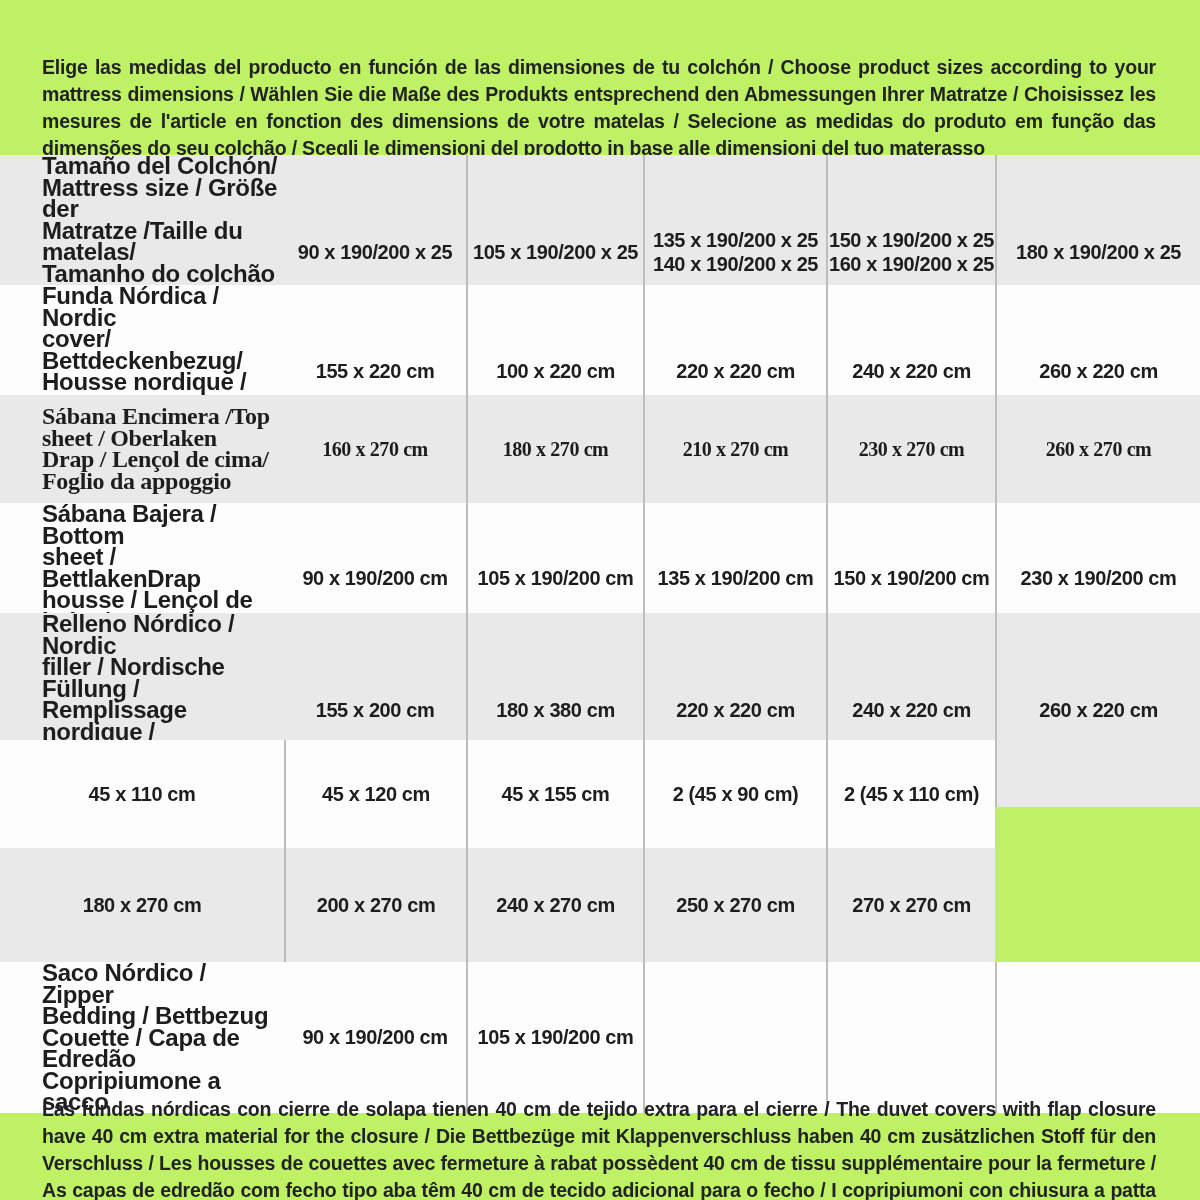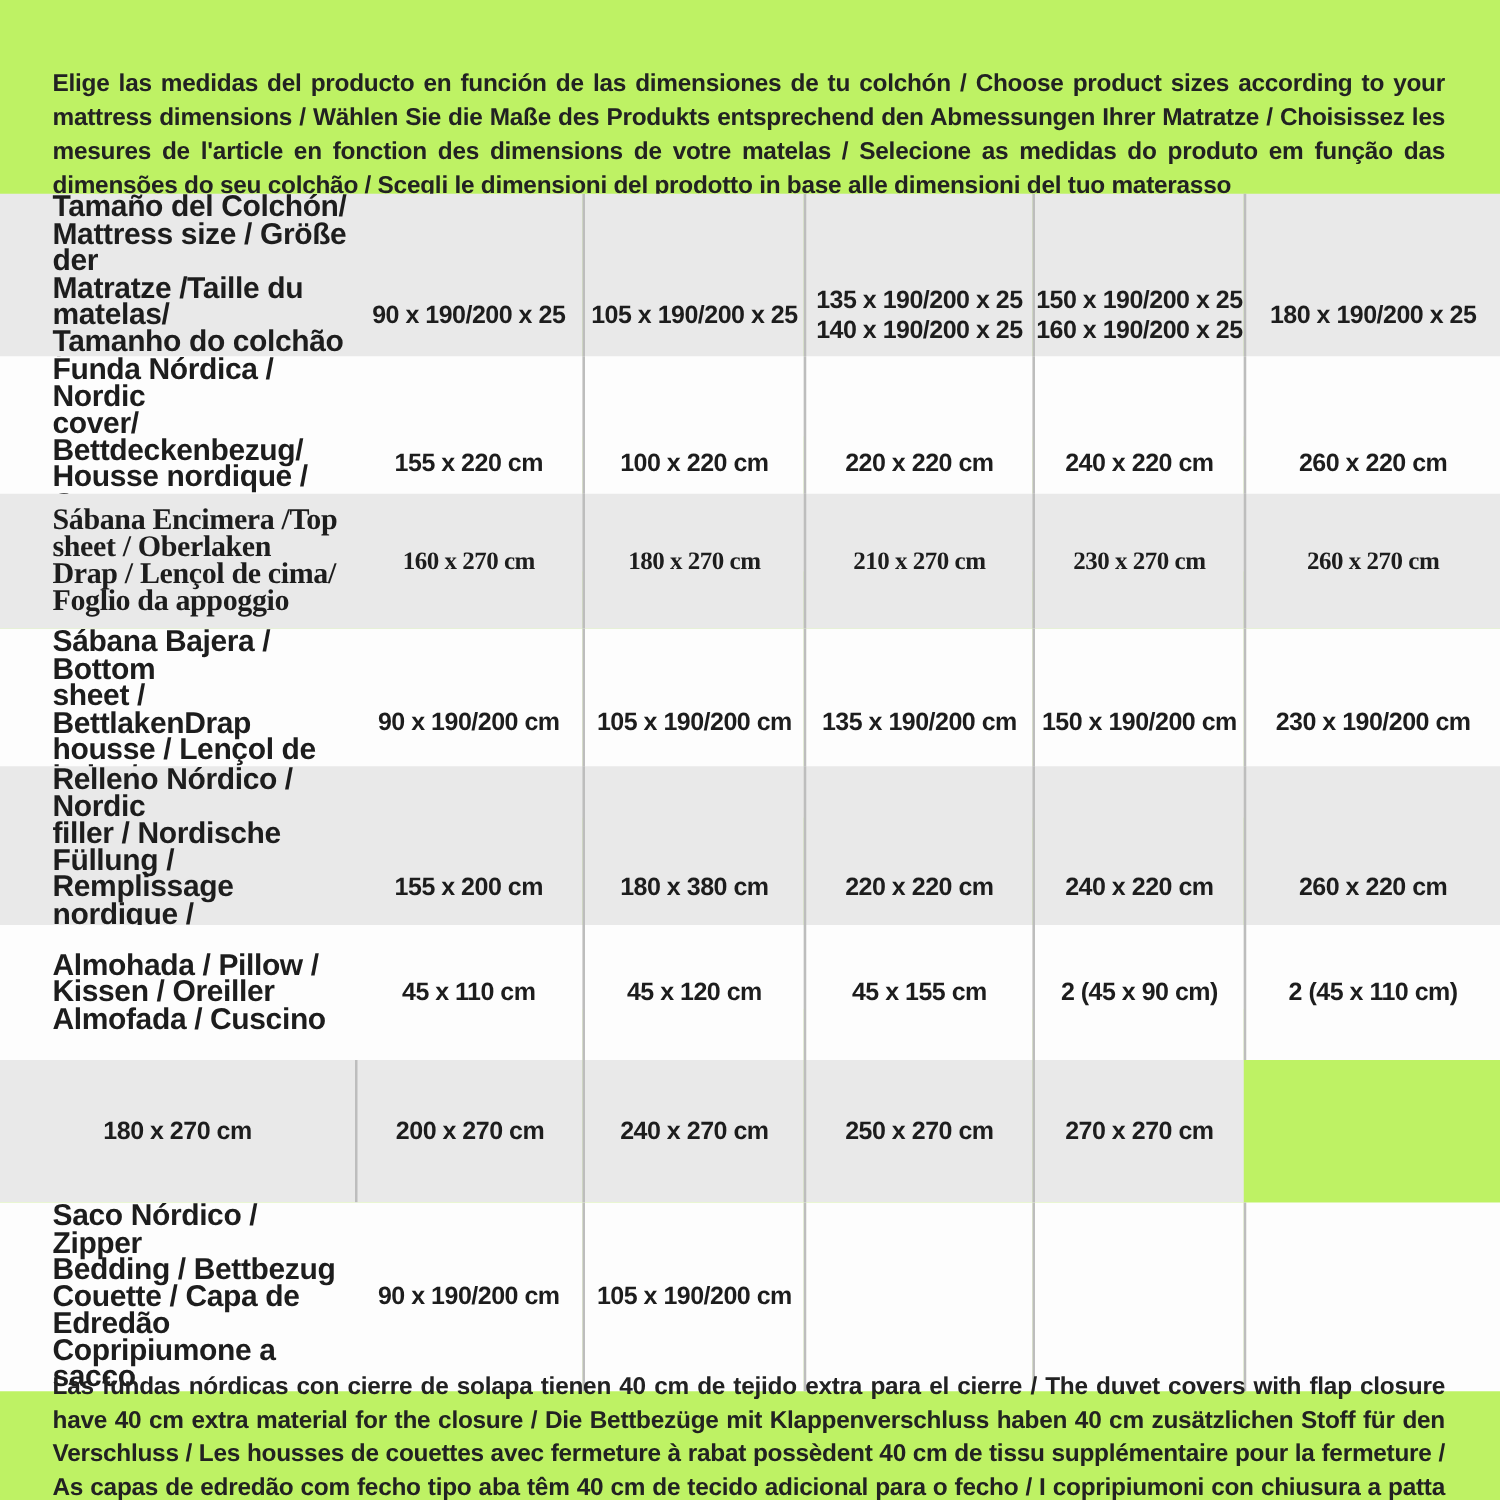--- a/index.html
+++ b/index.html
@@ -150,23 +150,20 @@
 Enchimento nordico /
 Ripieno nordico</div>
       <div class="cell">155 x 200 cm</div>
       <div class="cell divided">180 x 380 cm</div>
       <div class="cell divided">220 x 220 cm</div>
       <div class="cell divided">240 x 220 cm</div>
       <div class="cell divided">260 x 220 cm</div>
     </div>
 
     <div class="trow plain r5">
-      <div class="cell label">Almohada  / Pillow /
-Kissen / Oreiller
-Almofada / Cuscino</div>
       <div class="cell">45 x 110 cm</div>
       <div class="cell divided">45 x 120 cm</div>
       <div class="cell divided">45 x 155 cm</div>
       <div class="cell divided">2 (45 x 90 cm)</div>
       <div class="cell divided">2 (45 x 110 cm)</div>
     </div>
 
     <div class="trow shade r6">
       <div class="cell">180 x 270 cm</div>
       <div class="cell divided">200 x 270 cm</div>

